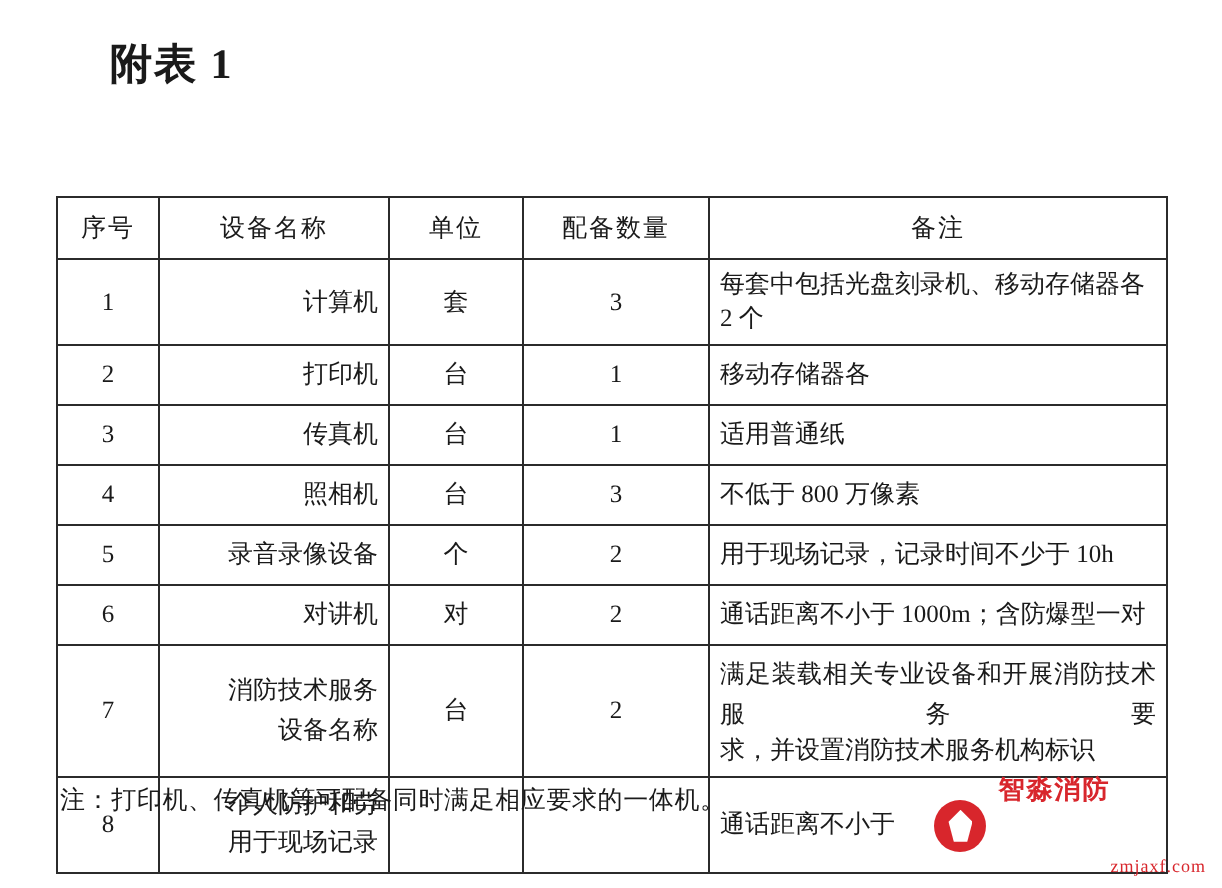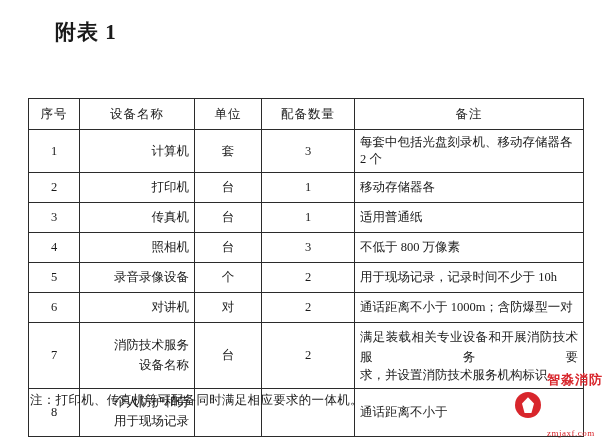--- a/index.html
+++ b/index.html
@@ -99,21 +99,21 @@
     position: absolute;
     left: 7px;
     top: 5px;
     width: 12px;
     height: 16px;
     background: #ffffff;
     clip-path: polygon(50% 0%, 100% 38%, 78% 100%, 22% 100%, 0% 38%);
   }
   .wm-text {
     display: flex;
-    flex-direction: column;
+    flex-direction: row;
     line-height: 1.15;
   }
   .wm-main {
     font-size: 13px;
     font-weight: bold;
     color: #d8262c;
     font-family: "Liberation Sans", sans-serif;
     letter-spacing: 1px;
   }
   .wm-sub {

